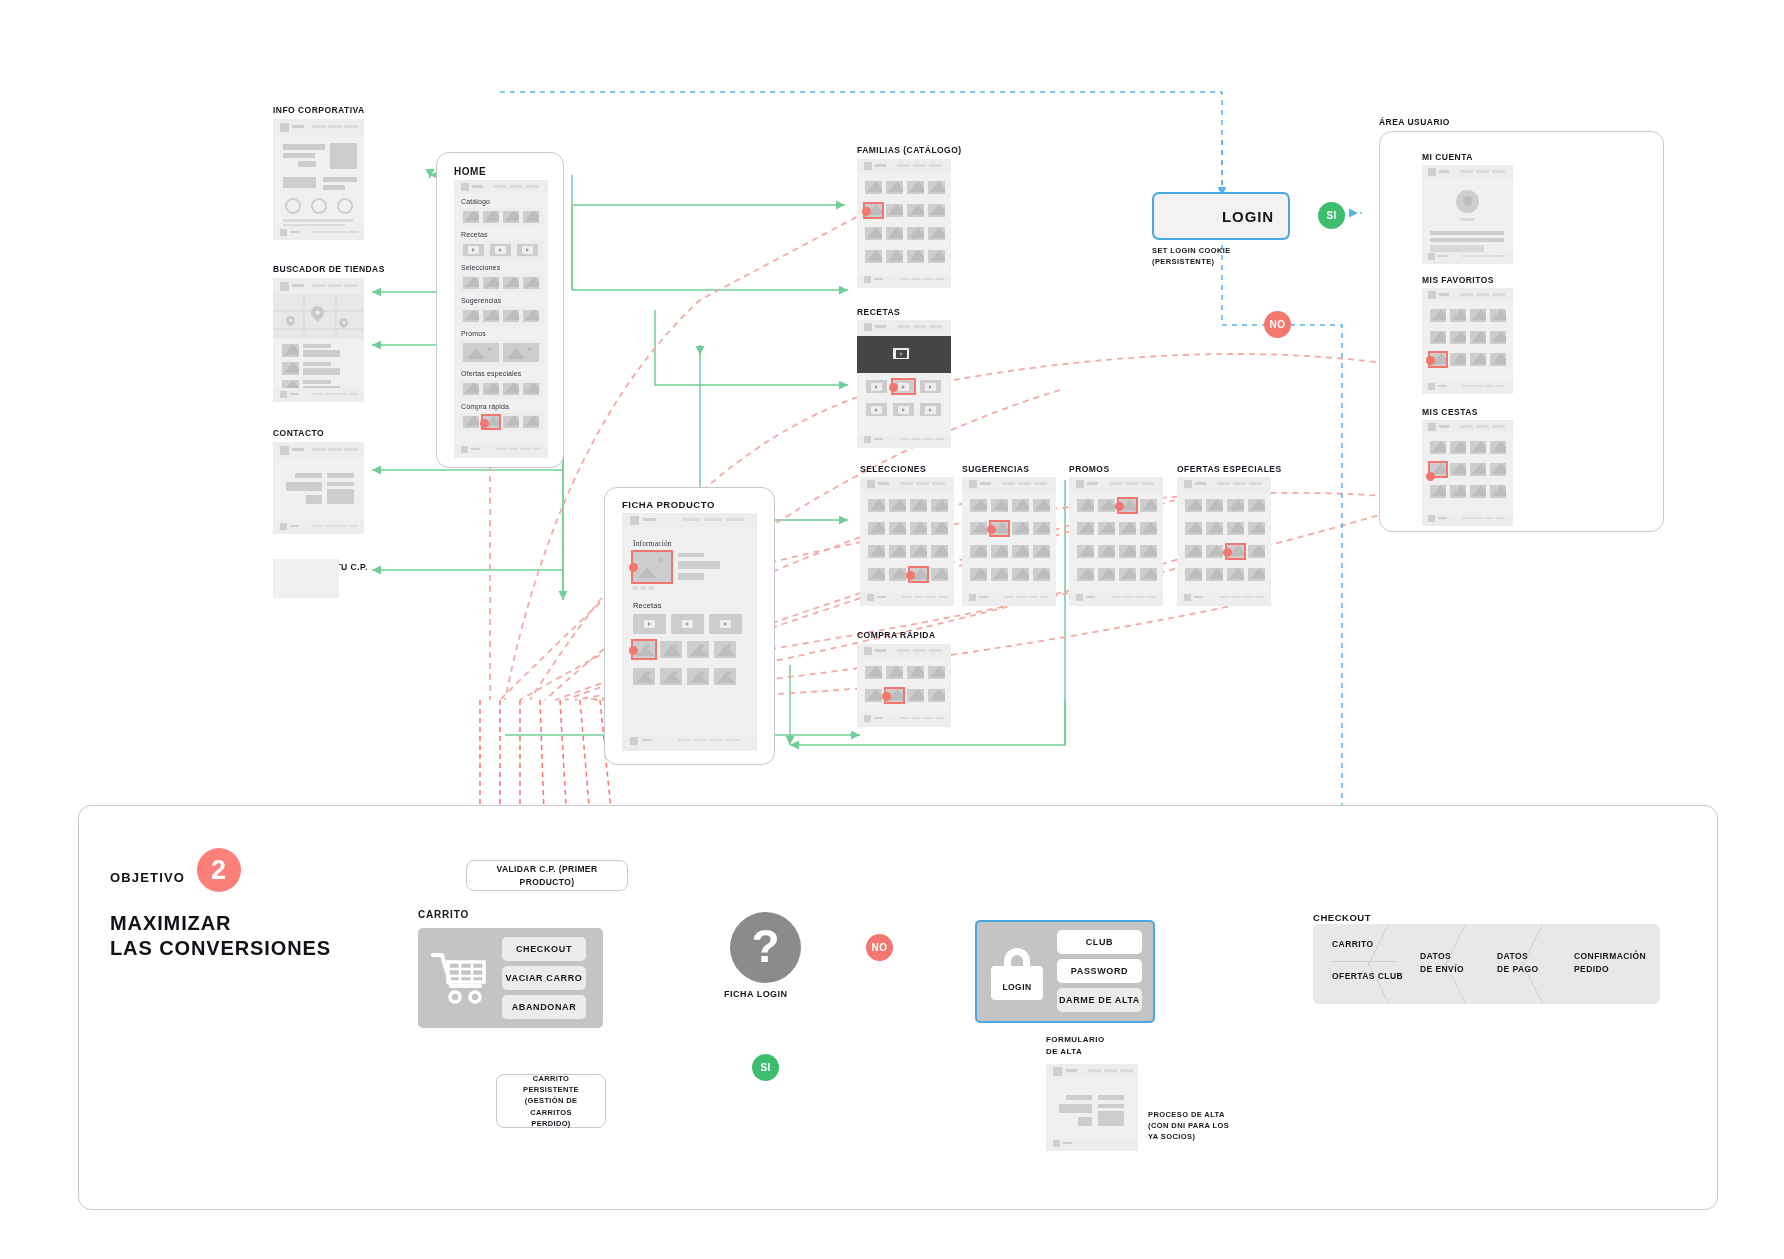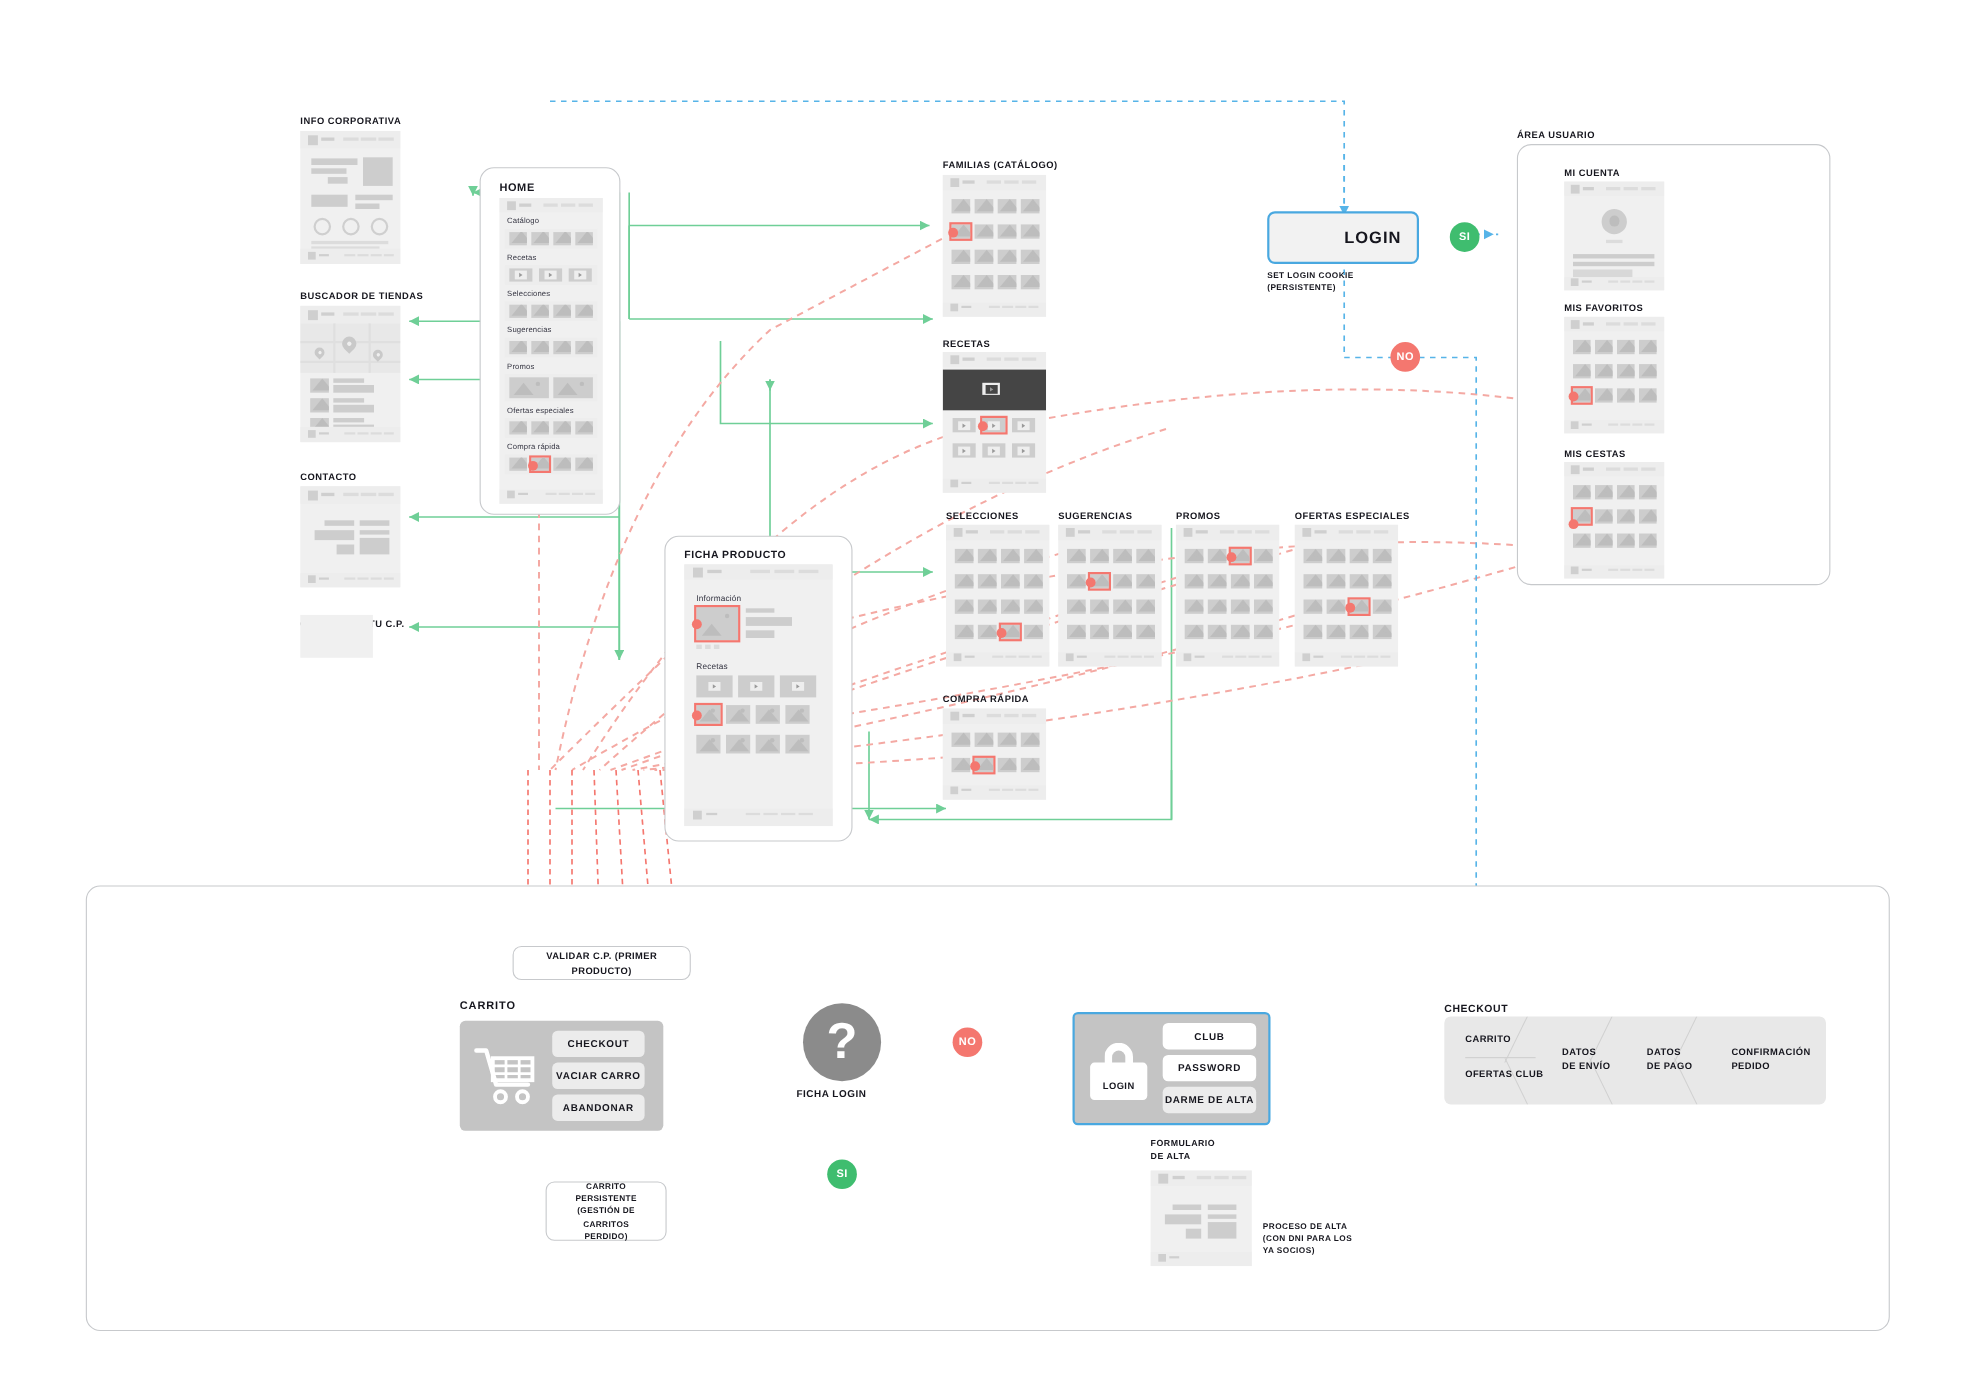--- a/index.html
+++ b/index.html
@@ -339,20 +339,26 @@
       <path d="M900,947 L965,947"></path>
       <path d="M550,1040 L550,1072"></path>
       <path d="M1100,1030 L1100,1058"></path>
       <path d="M1280,975 L1310,975"></path>
     </g>
   </svg>
 
   <div class="card" style="left:78px; top:805px; width:1640px; height:405px;"></div>
 
 
+  <div class="objetivo" style="left:110px; top:855px;">
+    <span class="eyebrow">OBJETIVO</span>
+    <span class="numcircle">2</span>
+    <div class="bigtitle">MAXIMIZAR
+LAS CONVERSIONES</div>
+  </div>
 
   <div class="cap" style="left:273px; top:104px;">INFO CORPORATIVA</div>
   <div class="wf" style="left:273px; top:119px; width:91px; height:121px;">
     <div class="wfbar top" style="height:16px;"></div>
     <div class="logo-sq" style="left:7px; top:4px; width:9px; height:9px;"></div>
     <div class="line" style="left:19px; top:6px; width:12px; height:3px;"></div>
     <div class="line" style="left:39px; top:6px; width:14px; height:3px; background:#dcdcdc;"></div>
     <div class="line" style="left:55px; top:6px; width:14px; height:3px; background:#dcdcdc;"></div>
     <div class="line" style="left:71px; top:6px; width:14px; height:3px; background:#dcdcdc;"></div>
     <div class="blk" style="left:10px; top:25px; width:42px; height:6px;"></div>
@@ -584,21 +590,21 @@
 
   <div class="card" style="left:604px; top:487px; width:171px; height:278px;"></div>
   <div class="cap" style="left:622px; top:498px; font-size:9.5px;">FICHA PRODUCTO</div>
   <div class="wf" style="left:622px; top:513px; width:135px; height:238px;">
     <div class="wfbar top" style="height:14px;"></div>
     <div class="logo-sq" style="left:8px; top:3px; width:9px; height:9px;"></div>
     <div class="line" style="left:21px; top:5px; width:13px; height:3px;"></div>
     <div class="line" style="left:60px; top:5px; width:18px; height:3px; background:#dcdcdc;"></div>
     <div class="line" style="left:82px; top:5px; width:18px; height:3px; background:#dcdcdc;"></div>
     <div class="line" style="left:104px; top:5px; width:18px; height:3px; background:#dcdcdc;"></div>
-    <div class="sec-label" style="left:11px; top:26px; font-size:7.5px;">Información</div>
+    <div class="sec-label" style="left:11px; top:26px; font-size:7.5px;font-family:Liberation Serif, serif;">Información</div>
     <div class="thumb sel" style="left:11px; top:39px; width:38px; height:30px;"></div>
     <div class="seldot" style="left:7px; top:50px;"></div>
     <div class="blk" style="left:56px; top:40px; width:26px; height:4px;"></div>
     <div class="blk" style="left:56px; top:48px; width:42px; height:8px;"></div>
     <div class="blk" style="left:56px; top:60px; width:26px; height:7px;"></div>
     <div class="blk" style="left:11px; top:73px; width:5px; height:4px; background:#dcdcdc;"></div>
     <div class="blk" style="left:19px; top:73px; width:5px; height:4px; background:#dcdcdc;"></div>
     <div class="blk" style="left:27px; top:73px; width:5px; height:4px; background:#dcdcdc;"></div>
     <div class="sec-label" style="left:11px; top:88px; font-size:7.5px;">Recetas</div>
     <div class="vid" style="left:11px; top:101px; width:33px; height:20px;">

